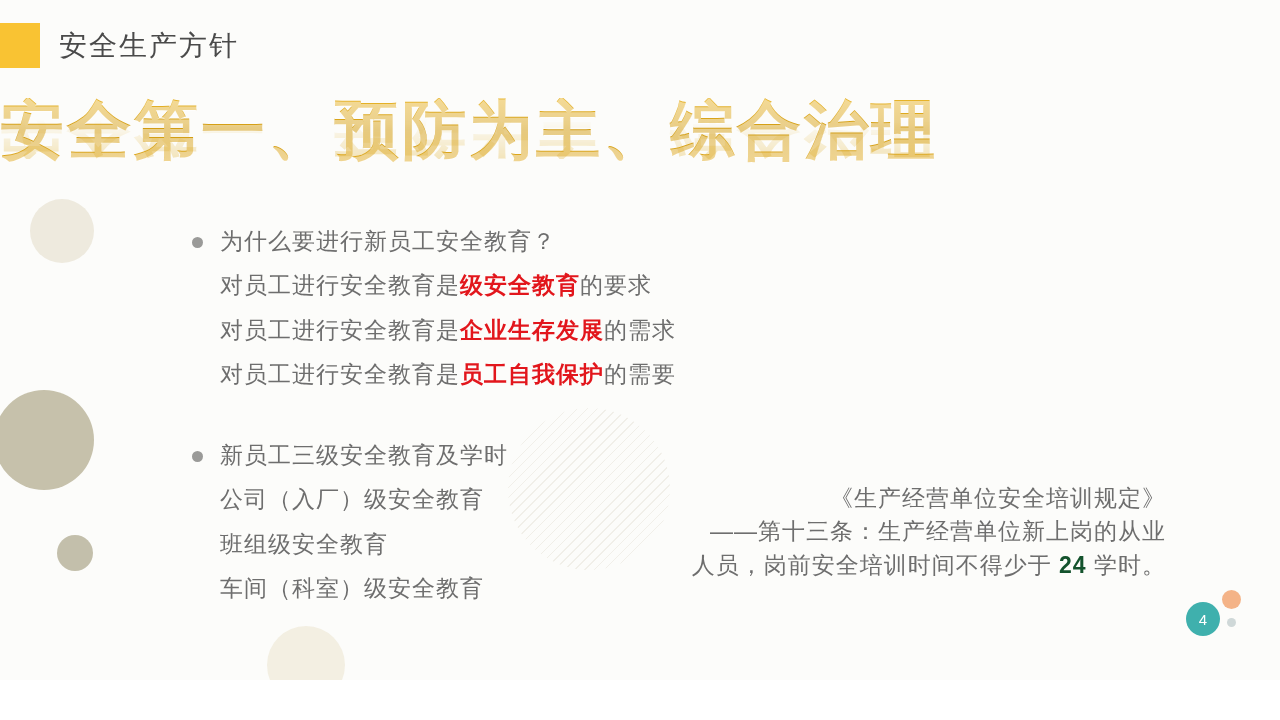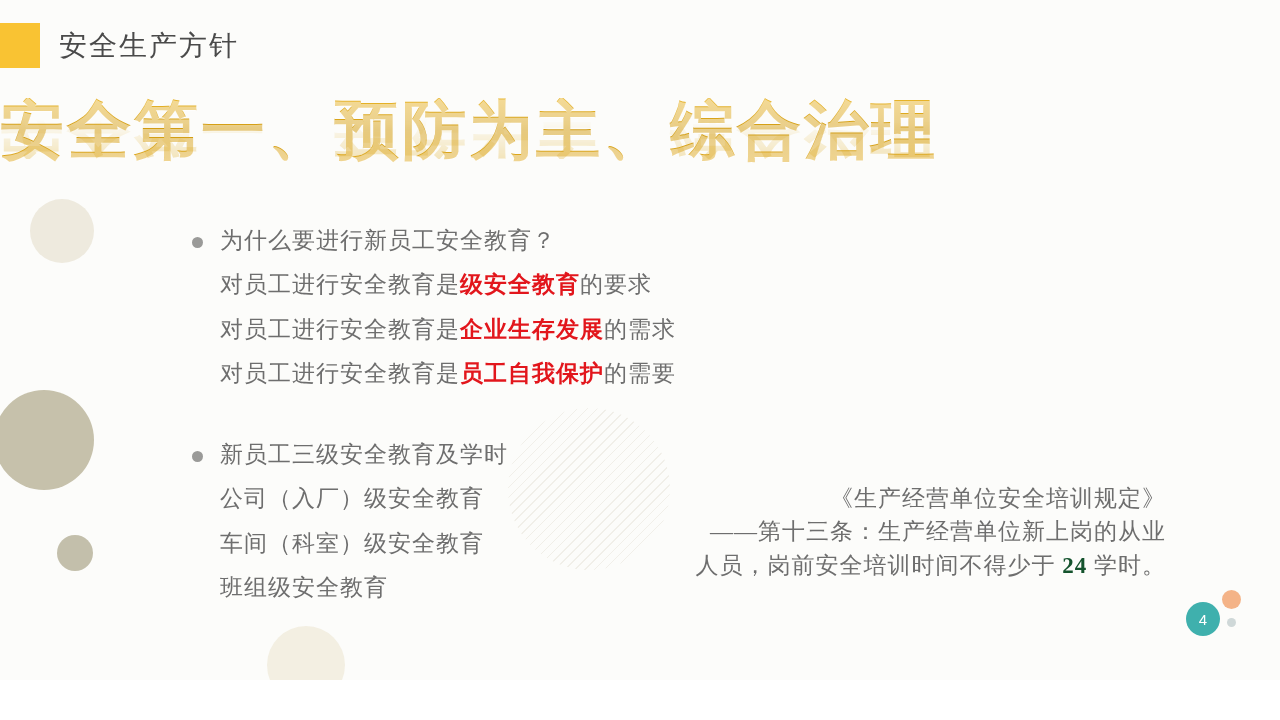--- a/index.html
+++ b/index.html
@@ -59,21 +59,21 @@
     transform:scaleY(-1);
     transform-origin:top center;
     margin-top:-4px;
     opacity:.34;
     -webkit-mask-image:linear-gradient(to top, rgba(0,0,0,0) 38%, rgba(0,0,0,.85) 100%);
     mask-image:linear-gradient(to top, rgba(0,0,0,0) 38%, rgba(0,0,0,.85) 100%);
     pointer-events:none;
   }
 
   
-  #content { position:absolute; left:0; top:0; width:1280px; height:720px;font-family:Liberation Serif, serif; }
+  #content { position:absolute; left:0; top:0; width:1280px; height:720px; }
 
   .bullet-group { position:absolute; }
   #group-why   { left:192px; top:226px; }
   #group-tiers { left:192px; top:440px; }
 
   .bullet-head { display:flex; align-items:flex-start; }
   .bullet-dot {
     width:11px; height:11px; border-radius:50%;
     background:#9a9a98; flex:0 0 auto; margin-top:11px; margin-right:17px;
   }
@@ -152,22 +152,22 @@
         <span>对员工进行安全教育是</span><span class="hl-red">员工自我保护</span><span>的需要</span>
       </div>
     </div>
 
     <div class="bullet-group" id="group-tiers">
       <div class="bullet-head">
         <div class="bullet-dot"></div>
         <div class="bullet-head-text">新员工三级安全教育及学时</div>
       </div>
       <div class="sub-line">公司（入厂）级安全教育</div>
+      <div class="sub-line">班组级安全教育</div>
       <div class="sub-line">车间（科室）级安全教育</div>
-      <div class="sub-line">班组级安全教育</div>
     </div>
 
     <div id="quote">
       <div class="quote-line">《生产经营单位安全培训规定》</div>
       <div class="quote-line indent">——第十三条：生产经营单位新上岗的从业</div>
       <div class="quote-line">
         <span>人员，岗前安全培训时间不得少于 </span><span id="quote-num">24</span><span> 学时。</span>
       </div>
     </div>
   </div>

